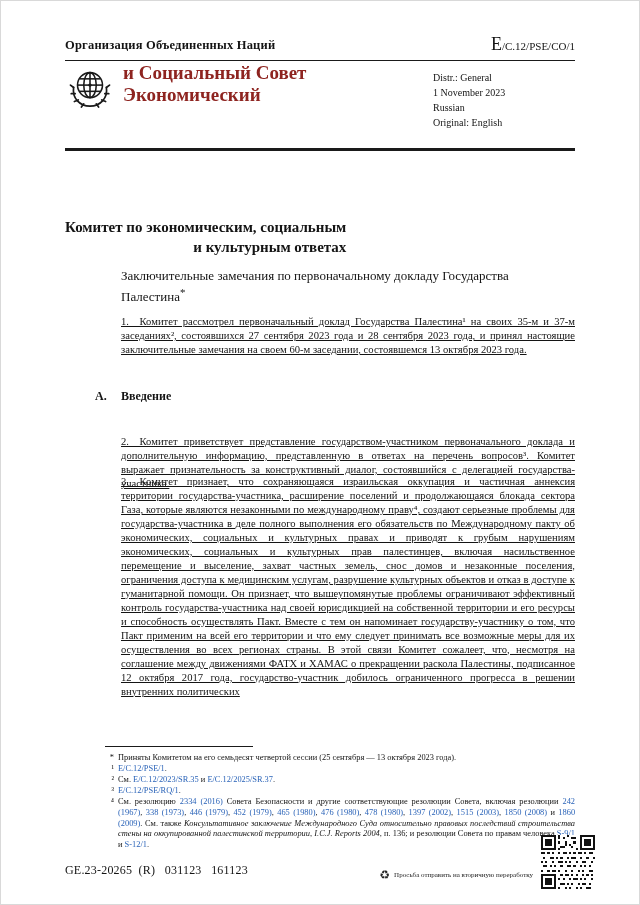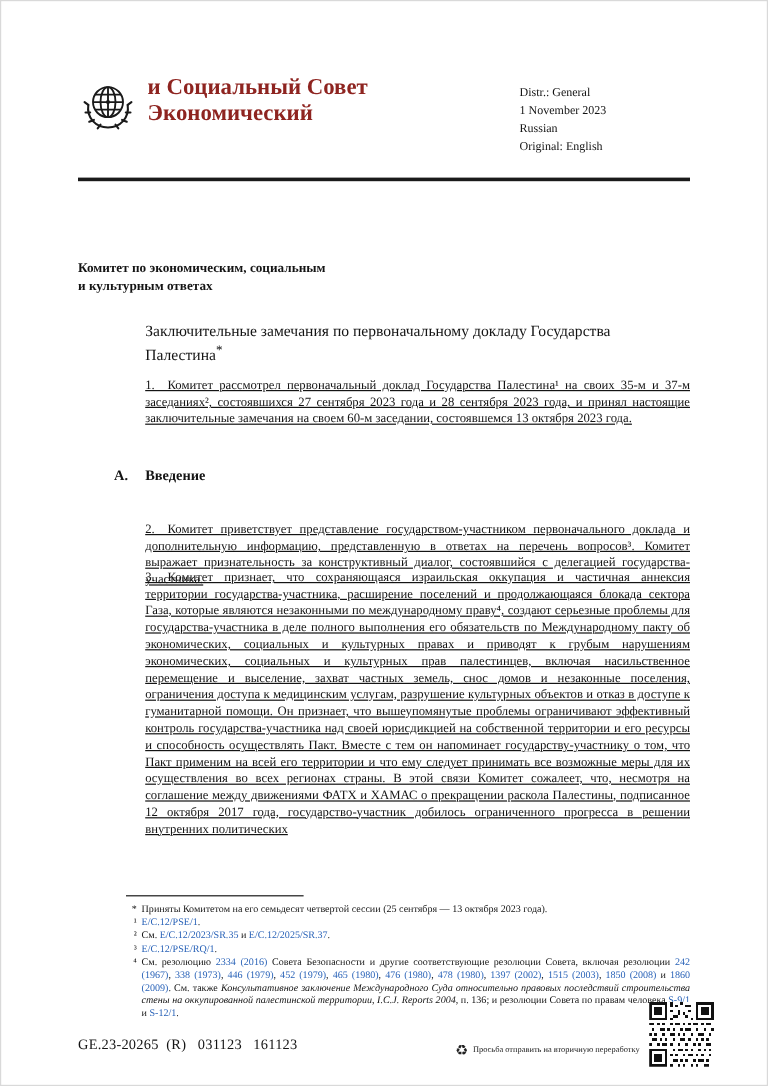--- a/index.html
+++ b/index.html
@@ -24,21 +24,21 @@
     border-bottom:3px solid #1a1a1a;
   }
   .un-emblem { position:absolute; left:0px; top:5px; }
   .council-title {
     position:absolute; left:58px; top:3px;
     font-size:19px; font-weight:bold; line-height:1.18;
     color:var(--title-red, #8e2420);
   }
   .info-block { position:absolute; left:368px; top:11px; font-size:10px; line-height:1.5; }
   
-  .committee { position:absolute; left:64px; top:216px; font-size:11px; font-weight:bold; line-height:1.35; }
+  .committee { position:absolute; left:64px; top:216px; font-size:15px; font-weight:bold; line-height:1.35;text-align:right; }
   
   .doc-title { position:absolute; left:120px; right:64px; top:266px; font-size:13px; font-weight:normal; line-height:1.42; }
   .body-text { font-size:10.6px; line-height:1.32; text-align:justify;text-decoration:underline; }
   .para-1 { position:absolute; left:120px; right:64px; top:314px; }
   .section-a-label { position:absolute; left:94px; top:388px; font-size:12px; font-weight:bold; }
   .section-a-title { position:absolute; left:120px; top:388px; font-size:12px; font-weight:bold; }
   .para-2 { position:absolute; left:120px; right:64px; top:415px;margin-top:19px; }
   .para-3 { position:absolute; left:120px; right:64px; top:474px; }
   
   .fn-sep { position:absolute; left:104px; top:745px; width:148px; border-top:1px solid #1a1a1a; }
@@ -55,20 +55,24 @@
     display:flex; align-items:center; gap:4px; color:#222;
   }
   .recycle-icon { font-size:12px; line-height:1; }
   .qr { position:absolute; right:44px; top:834px; width:54px; height:54px; }
 </style>
 </head>
 <body>
 
 <div class="page">
 
+  <div class="top-row">
+    <span class="org-name">Организация Объединенных Наций</span>
+    <span class="doc-symbol"><span class="big-e">E</span><span>/C.12/PSE/CO/1</span></span>
+  </div>
 
   <div class="masthead">
     <span class="un-emblem">
       <svg width="50" height="50" viewBox="0 0 64 64" aria-hidden="true">
         <g fill="none" stroke="#1a1a1a" stroke-width="2">
           <circle cx="32" cy="27" r="16"></circle>
           <ellipse cx="32" cy="27" rx="8" ry="16"></ellipse>
           <line x1="32" y1="11" x2="32" y2="43"></line>
           <line x1="16" y1="27" x2="48" y2="27"></line>
           <line x1="18.5" y1="19" x2="45.5" y2="19"></line>

